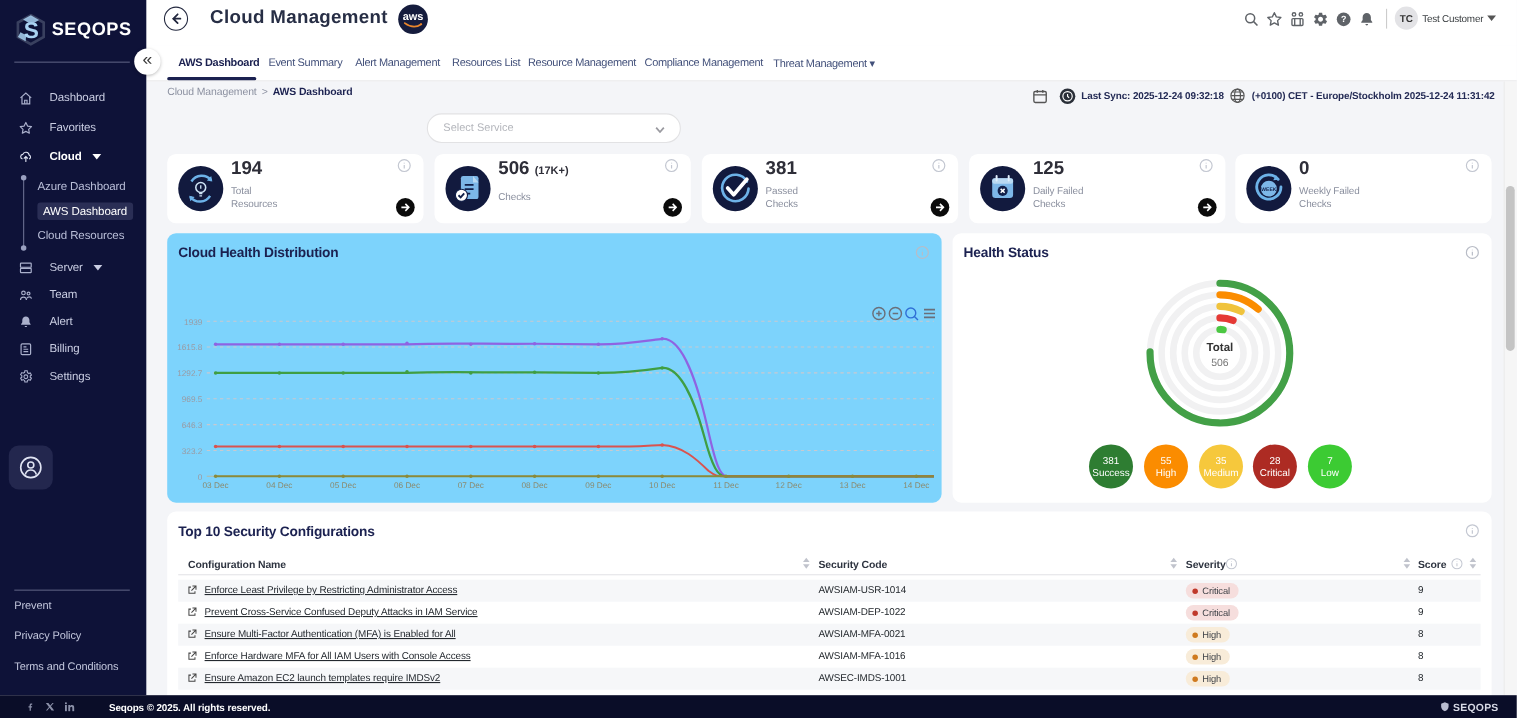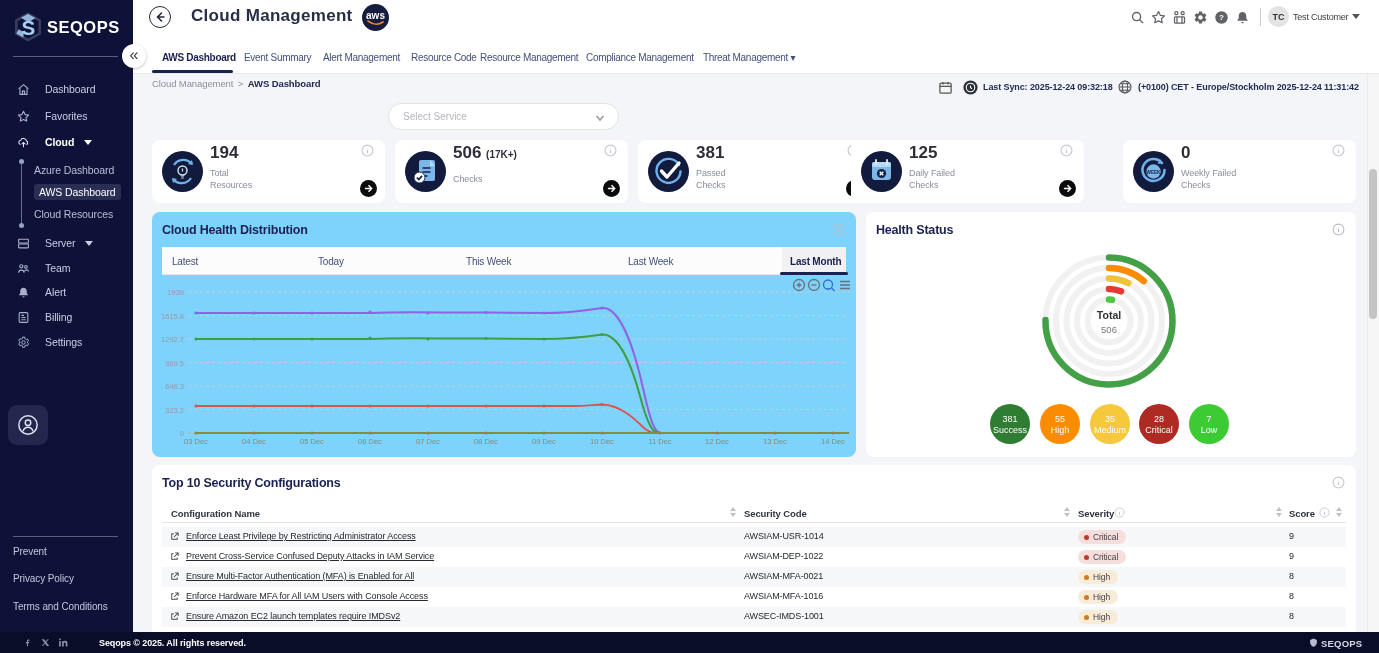--- a/index.html
+++ b/index.html
@@ -145,21 +145,21 @@
     </svg>
   <div class="hdr-sep"></div>
   <div class="avatar">TC</div>
   <div class="uname">Test Customer</div>
   <div class="ucaret"></div>
 
   <div id="tabbar">
     <div class="tab active" style="left:29px">AWS Dashboard</div>
     <div class="tab" style="left:111px">Event Summary</div>
     <div class="tab" style="left:190px">Alert Management</div>
-    <div class="tab" style="left:278px">Resource Code</div>
+    <div class="tab" style="left:278px">Resources List</div>
     <div class="tab" style="left:347px">Resource Management</div>
     <div class="tab" style="left:453px">Compliance Management</div>
     <div class="tab" style="left:570px">Threat Management ▾</div>
   </div>
   <div class="tab-underline"></div>
 
   <div id="crumb-row">
     <div class="crumb">Cloud Management <span style="margin:0 2px">&gt;</span> <b>AWS Dashboard</b></div>
     <svg class="abs" style="left:805px;top:6px" width="15" height="15" viewBox="0 0 24 24" fill="none" stroke="#555" stroke-width="2">
         <rect x="3" y="5" width="18" height="16" rx="2"></rect>
@@ -248,21 +248,21 @@
         <circle cx="12" cy="12" r="10"></circle>
         <path d="M12 7.5v1M12 11v6"></path>
       </svg>
     <div class="goarrow">
         <svg width="9" height="9" viewBox="0 0 10 10">
           <path d="M1 5h7M5 1.5 L8.5 5 L5 8.5" stroke="#fff" stroke-width="1.6" fill="none"></path>
         </svg>
       </div>
   </div>
 
-  <div class="card" style="left:851px">
+  <div class="card" style="left:881px">
     <div class="circ">
       <svg width="41" height="41" viewBox="0 0 41 41">
           <rect x="11" y="11" width="19" height="18" rx="3" fill="#7db7e8"></rect>
           <rect x="11" y="11" width="19" height="5" rx="2" fill="#b9d9f2"></rect>
           <path d="M15 9v4M26 9v4" stroke="#dfeefb" stroke-width="1.8" stroke-linecap="round"></path>
           <circle cx="20.5" cy="22.5" r="4.6" fill="#12204a"></circle>
           <path d="M18.7 20.7l3.6 3.6M22.3 20.7l-3.6 3.6" stroke="#fff" stroke-width="1.4"></path>
         </svg>
     </div>
     <div class="num">125</div>
@@ -295,29 +295,20 @@
       </svg>
 
   </div>
 
   <div id="chart-panel">
     <div class="panel-title">Cloud Health Distribution</div>
     <svg class="panel-info" width="13" height="13" viewBox="0 0 24 24" fill="none" stroke="#b8bcc6" stroke-width="2">
         <circle cx="12" cy="12" r="10"></circle>
         <path d="M12 7.5v1M12 11v6"></path>
       </svg>
-    <div class="ctab-row">
-      <div class="ctab" style="left:10px">Latest</div>
-      <div class="ctab" style="left:156px">Today</div>
-      <div class="ctab" style="left:304px">This Week</div>
-      <div class="ctab" style="left:466px">Last Week</div>
-      <div style="position:absolute;left:620px;top:0;width:64px;height:28px;background:#f1f1f3"></div>
-      <div class="ctab active" style="left:628px">Last Month</div>
-      <div style="position:absolute;left:618px;top:25px;width:68px;height:3px;background:#1b2150;border-radius:2px"></div>
-    </div>
     <svg class="abs" style="left:0;top:66px" width="704" height="179" viewBox="0 0 704 179">
 
       <g transform="translate(641,1)" stroke="#6a6f7a" fill="none" stroke-width="1.3">
         <circle cx="6" cy="6" r="5.5"></circle>
           <path d="M3.5 6h5M6 3.5v5"></path>
         <circle cx="21" cy="6" r="5.5"></circle>
           <path d="M18.5 6h5"></path>
         <g stroke="#2f6fd6">
             <circle cx="35" cy="5.5" r="4.5"></circle>
             <path d="M38.5 9l3 3"></path>

